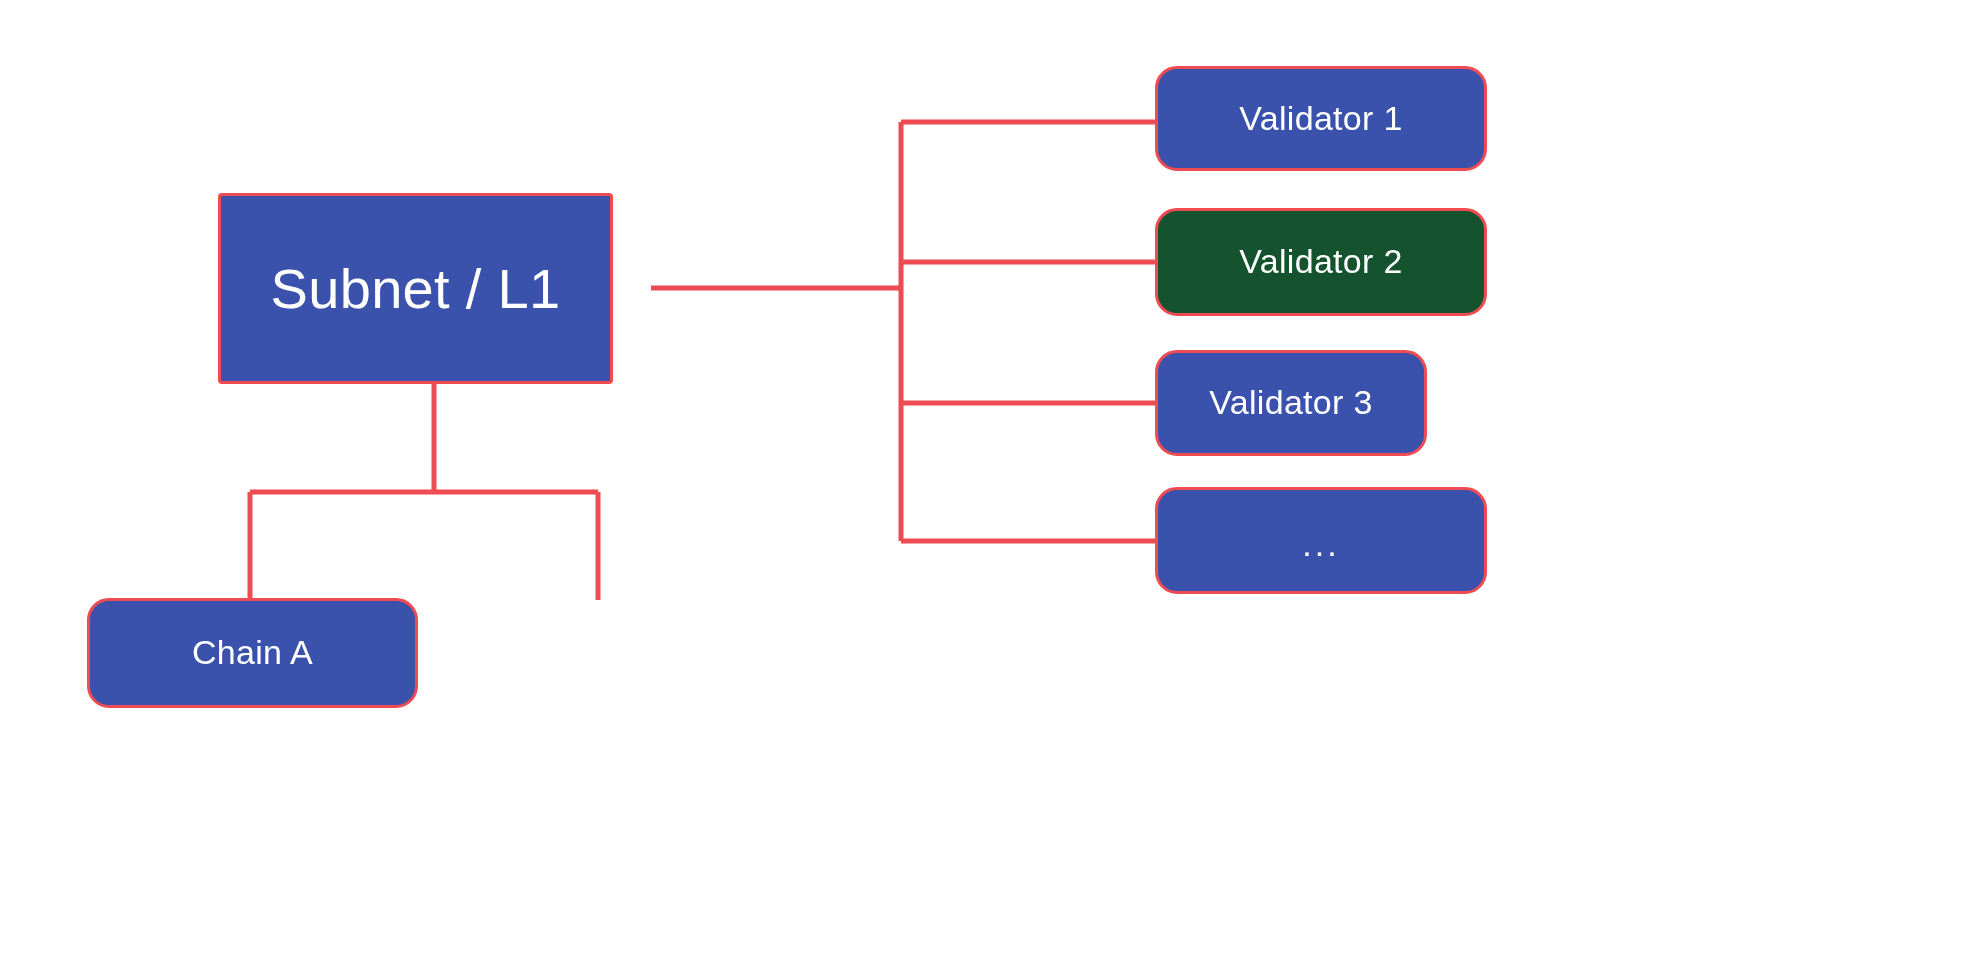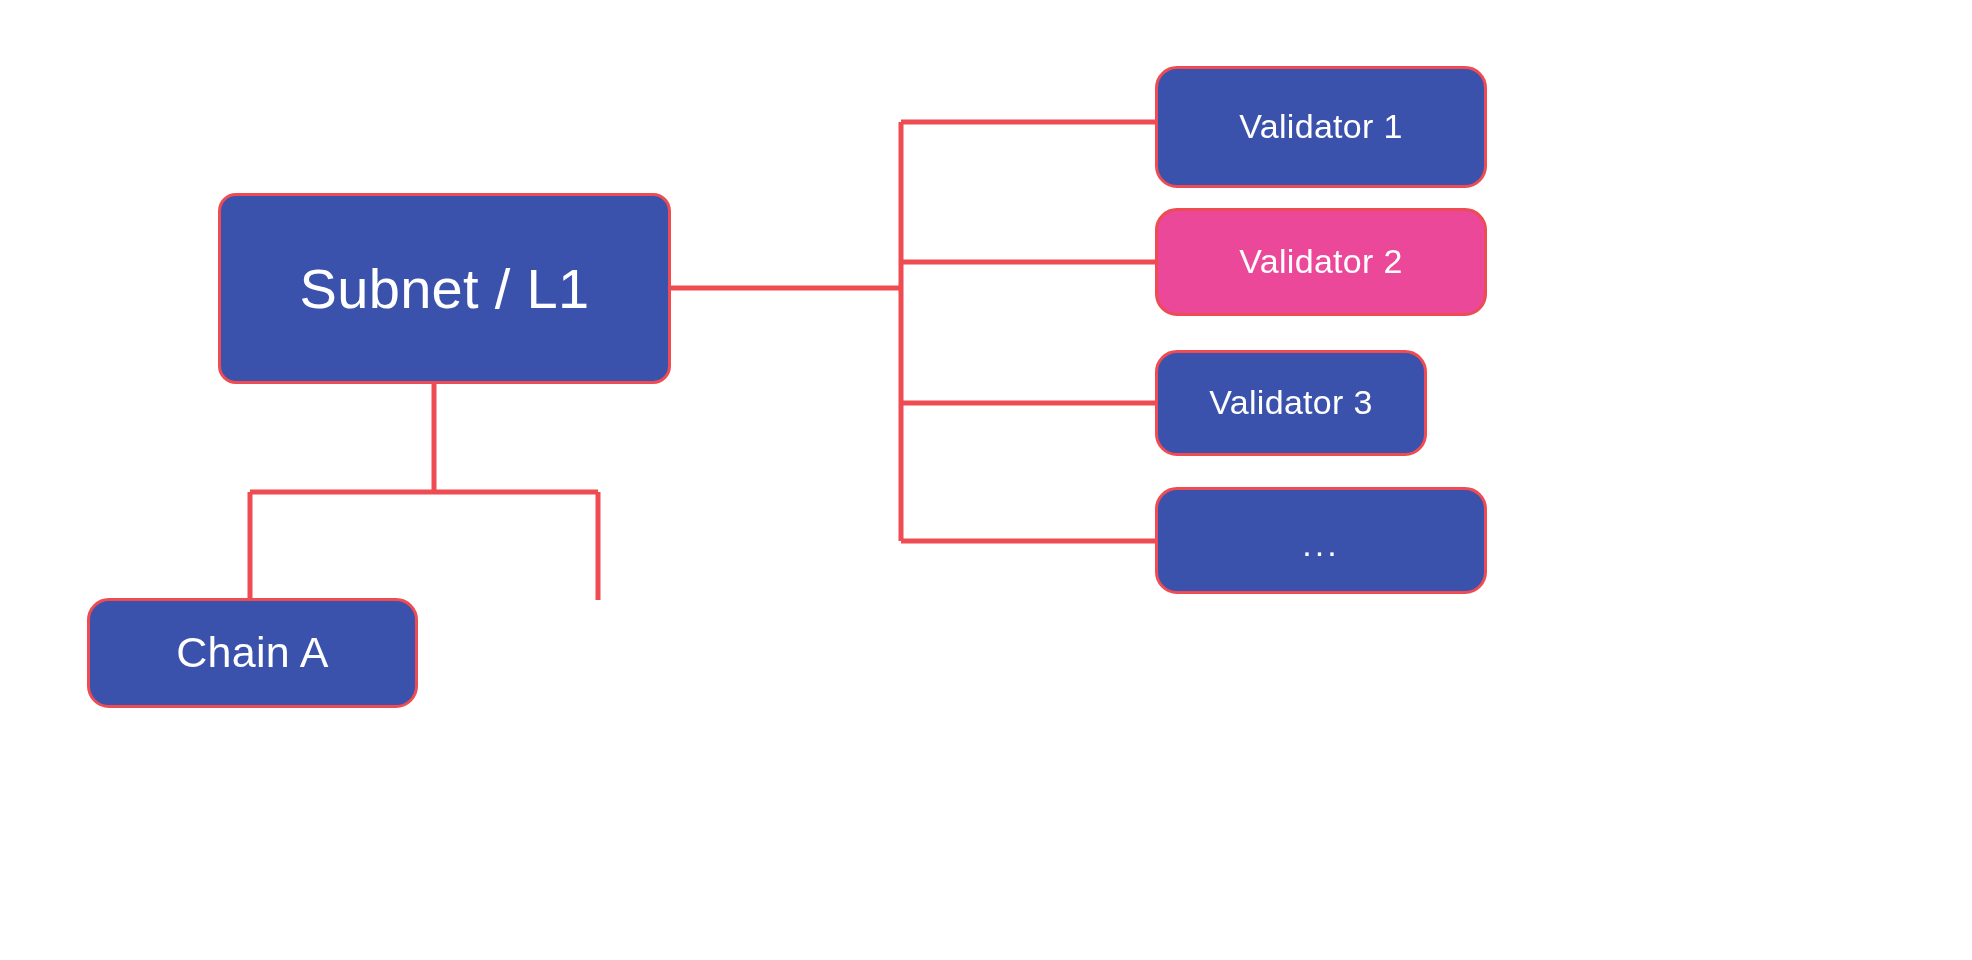--- a/index.html
+++ b/index.html
@@ -40,31 +40,31 @@
     letter-spacing: 0.3px;
     line-height: 1.1;
     user-select: none;
   }
   .node-label {
     display: block;
     white-space: nowrap;
   }
   
   #node-subnet {
-    left: 218px;  top: 193px;  width: 453px;  height: 191px;
-    border-radius: 18px;
+    left: 218px;  top: 193px;  width: 395px;  height: 191px;
+    border-radius: 4px;
   }
   #node-subnet .node-label { font-size: 56px; }
 
   #node-chain-a { left: 87px;  top: 598px;  width: 331px; height: 110px; }
   #node-chain-b { left: 463px; top: 598px;  width: 331px; height: 110px; }
   #node-chain-a .node-label,
-  #node-chain-b .node-label { font-size: 43px; }
+  #node-chain-b .node-label { font-size: 34px; }
 
-  #node-validator-1 { left: 1155px; top: 66px;  width: 332px; height: 122px; }
+  #node-validator-1 { left: 1155px; top: 66px;  width: 332px; height: 105px; }
   #node-validator-2 { left: 1155px; top: 208px; width: 332px; height: 108px; }
   #node-validator-3 { left: 1155px; top: 350px; width: 272px; height: 106px; }
   #node-ellipsis    { left: 1155px; top: 487px; width: 332px; height: 107px; }
 
   #node-validator-1 .node-label,
   #node-validator-2 .node-label,
   #node-validator-3 .node-label { font-size: 34px; }
 
   #node-ellipsis .node-label {
     font-size: 34px;
@@ -102,21 +102,21 @@
 
   <div class="node" id="node-chain-a" style="background: rgb(59, 82, 173); border-color: rgb(238, 75, 82); color: rgb(255, 255, 255);">
     <span class="node-label">Chain A</span>
   </div>
 
 
   <div class="node" id="node-validator-1" style="background: rgb(59, 82, 173); border-color: rgb(238, 75, 82); color: rgb(255, 255, 255);">
     <span class="node-label">Validator 1</span>
   </div>
 
-  <div class="node" id="node-validator-2" style="background: #ec4899; border-color: rgb(238, 75, 82); color: rgb(255, 255, 255);">
+  <div class="node" id="node-validator-2" style="background: #14532d; border-color: rgb(238, 75, 82); color: rgb(255, 255, 255);">
     <span class="node-label">Validator 2</span>
   </div>
 
   <div class="node" id="node-validator-3" style="background: rgb(59, 82, 173); border-color: rgb(238, 75, 82); color: rgb(255, 255, 255);">
     <span class="node-label">Validator 3</span>
   </div>
 
   <div class="node" id="node-ellipsis" style="background: rgb(59, 82, 173); border-color: rgb(238, 75, 82); color: rgb(255, 255, 255);">
     <span class="node-label">...</span>
   </div>

